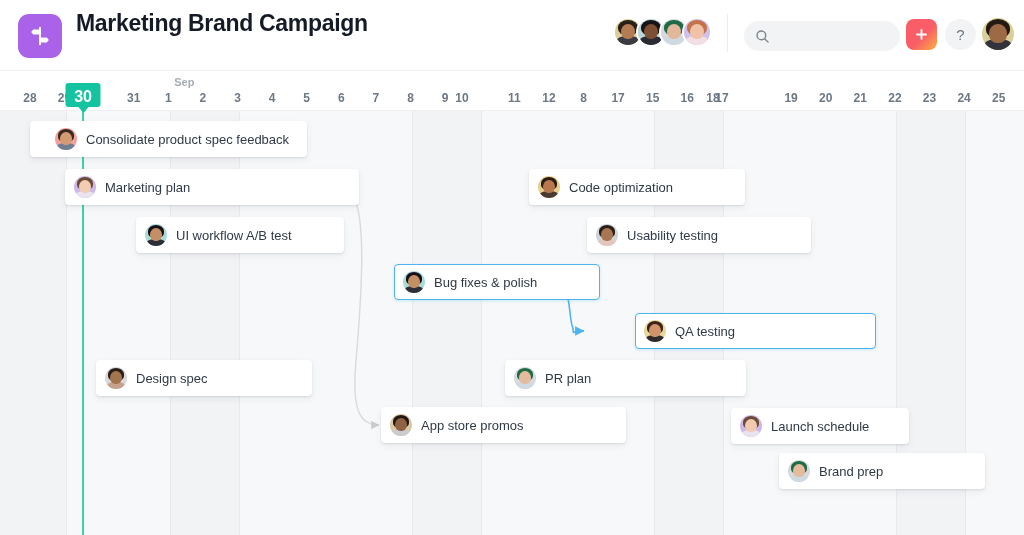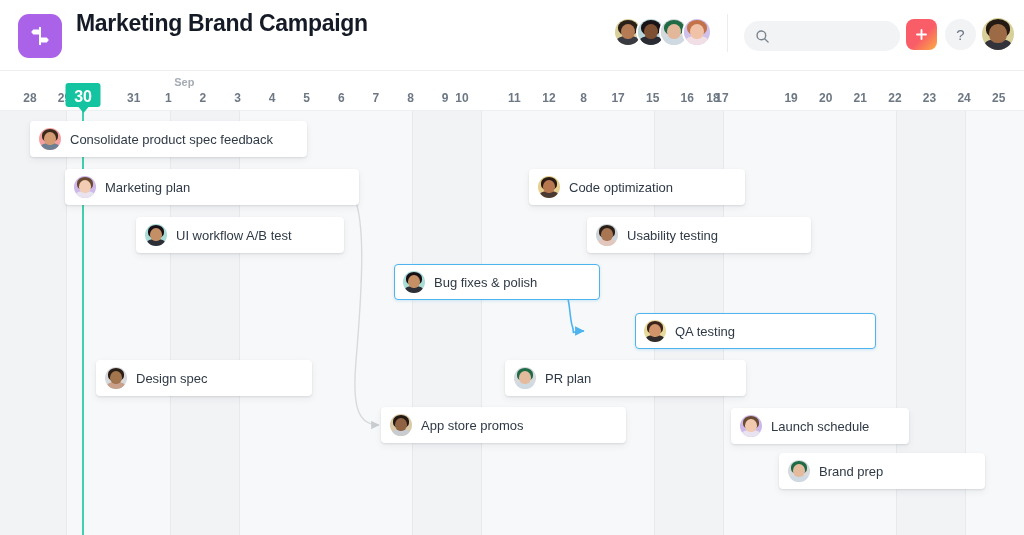--- a/index.html
+++ b/index.html
@@ -311,21 +311,21 @@
         </marker>
         <marker id="arrG" markerWidth="7" markerHeight="7" refX="5.6" refY="3" orient="auto">
           <path d="M0,0 L6,3 L0,6 Z" fill="#c9cccf"></path>
         </marker>
       </defs>
       <path d="M342,76 C372,76 360,200 356,250 C352,296 358,314 379,314" fill="none" stroke="#d8dadd" stroke-width="1.4" marker-end="url(#arrG)"></path>
       <path d="M552,171 C572,171 568,200 572,214 C576,226 568,220 584,220" fill="none" stroke="#4eb4ee" stroke-width="1.6" marker-end="url(#arrB)"></path>
     </svg>
 
     <div id="cards">
-        <div class="card" style="left: 30px; top: 10px; width: 277px;">
+        <div class="card" style="left: 30px; top: 10px; width: 277px; padding-left: 16px;">
           <div class="cav">
             <span class="face">
               <span class="bg" style="background:#f4a0a0"></span>
               <span class="body" style="background:#6f7f93"></span>
               <span class="hair" style="background:#3a2a1e"></span>
               <span class="skin" style="background:#d49b72"></span>
             </span>
           </div>
           <div class="clbl">Consolidate product spec feedback</div>
         </div>

